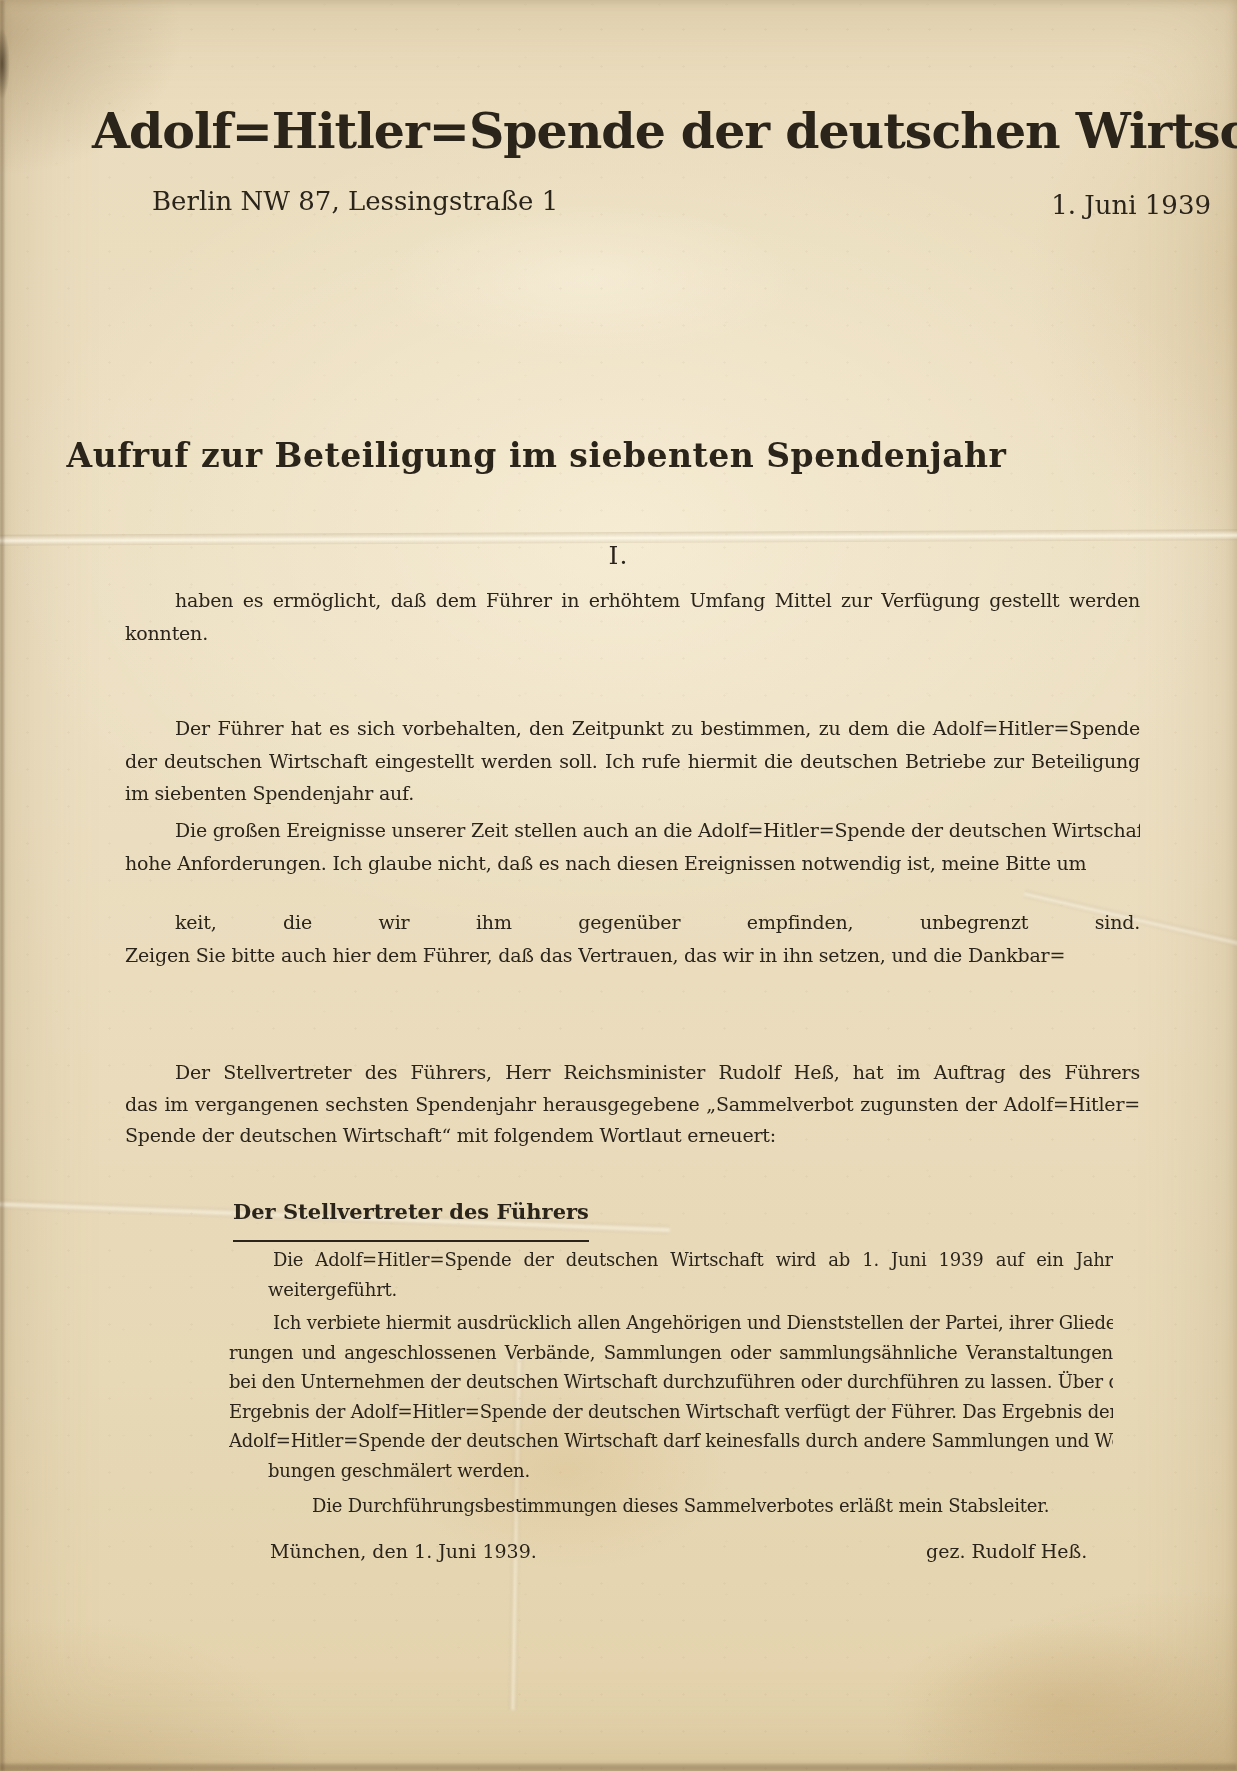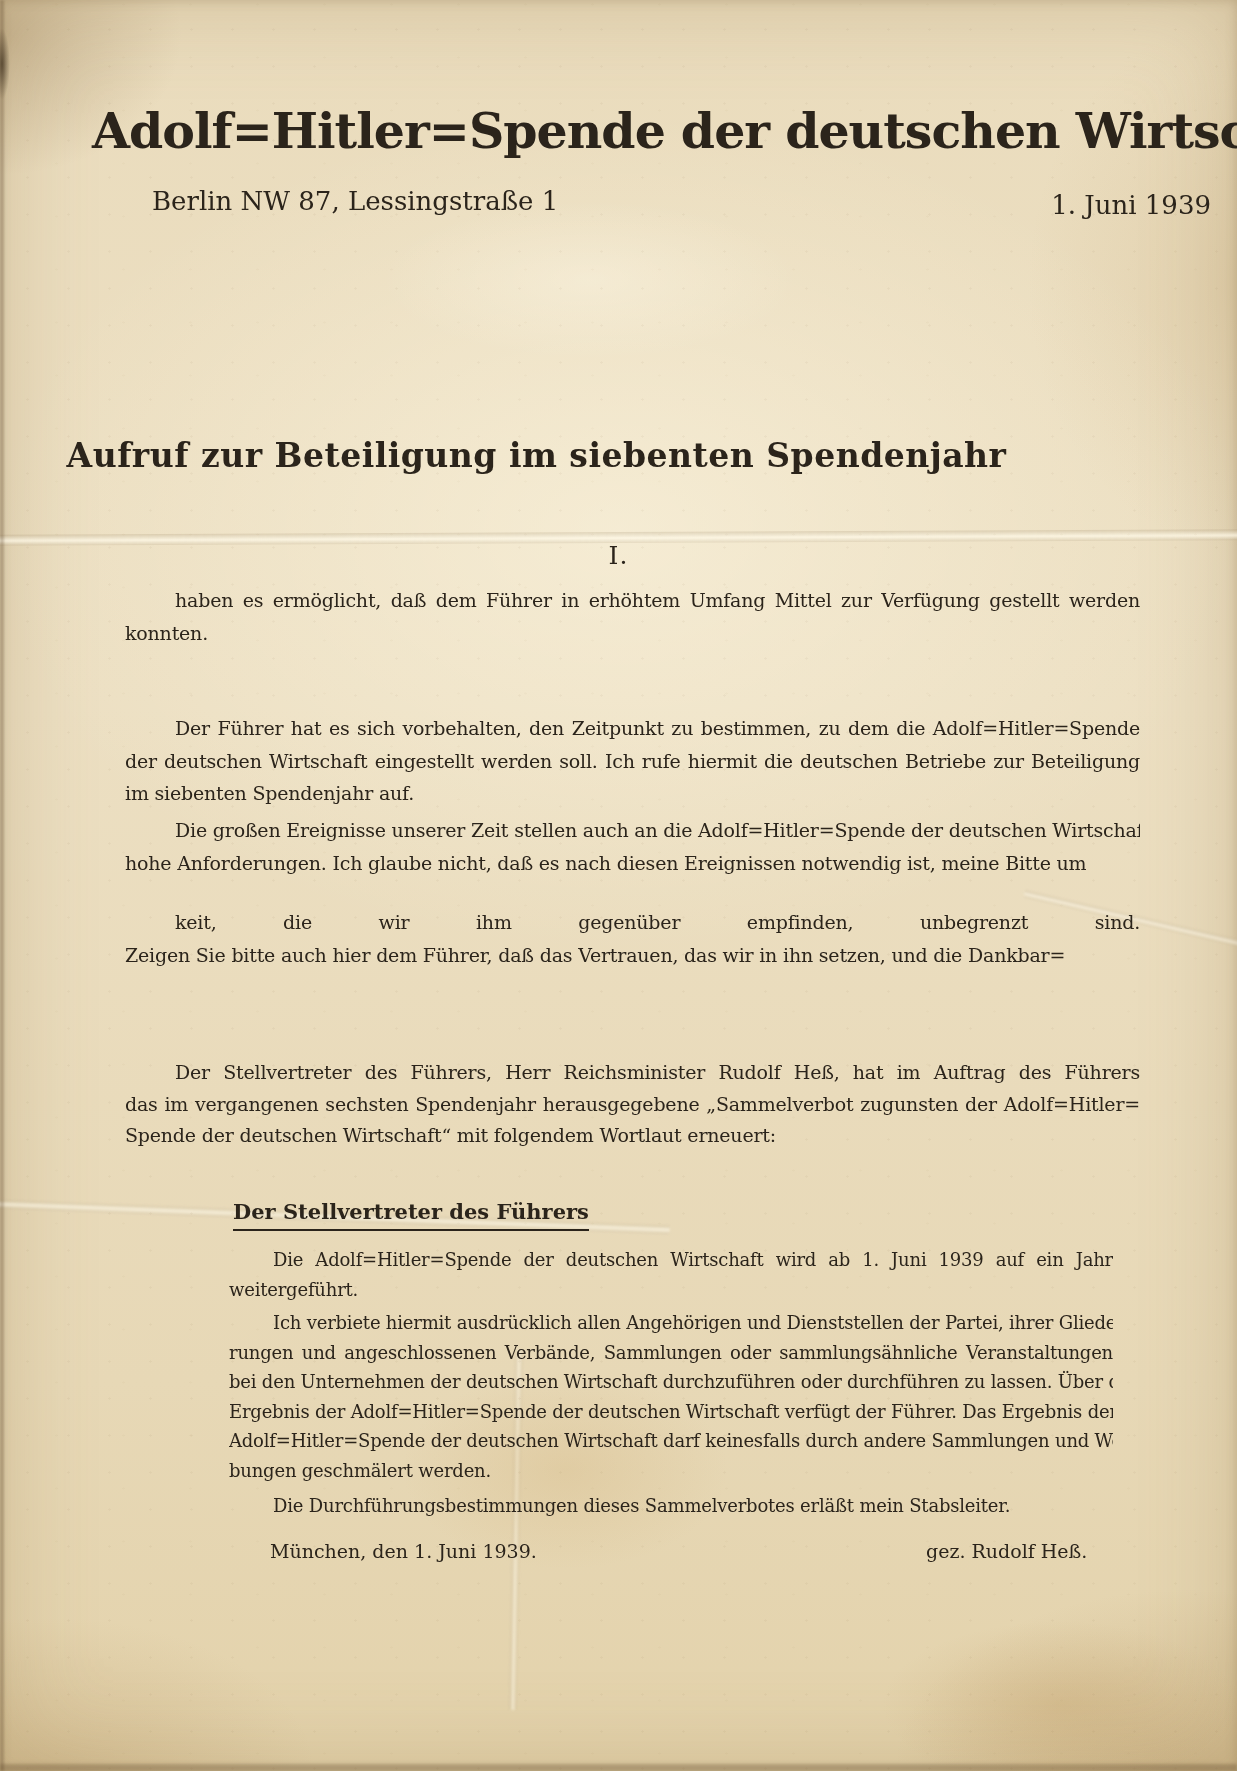--- a/index.html
+++ b/index.html
@@ -56,28 +56,28 @@
   .para .tline:first-child{text-indent:50px;}
   .p1{top:584px;}
   .p2{top:712px;}
   .p3{top:814px;}
   .p4{top:906px;}
   .s2-intro{top:1057px;}
   .s2-intro .tline{height:31.5px;line-height:31.5px;}
   
   .decree-heading{
     left:233px;top:1199px;font-size:21px;font-weight:bold;
-    border-bottom:2.5px solid #2b241b;padding-bottom:5px;
+    border-bottom:2.5px solid #2b241b;padding-bottom:16px;
   }
   .bq{left:229px;width:884px;font-size:18px;letter-spacing:-0.2px;}
   .bq .tline{
     text-align:justify;text-align-last:justify;
     height:29.5px;line-height:29.5px;overflow:hidden;white-space:nowrap;
   }
-  .bq .tline:last-child{text-align-last:auto;}
+  .bq .tline:last-child{text-align-last:auto;margin-left:39px;}
   .bq .tline:first-child{text-indent:44px;}
   .bq1{top:1245px;}
   .bq2{top:1308px;}
   .bq3{top:1491px;}
   .place-date{left:270px;top:1540px;font-size:19px;}
   .signature{left:926px;top:1540px;font-size:19px;text-align:right;}
   
   .crease-h-mid{
     left:-10px;top:532px;width:1260px;height:11px;
     background:linear-gradient(to bottom,rgba(112,87,52,0.16),rgba(255,250,233,0.75) 55%,rgba(112,87,52,0.12));

